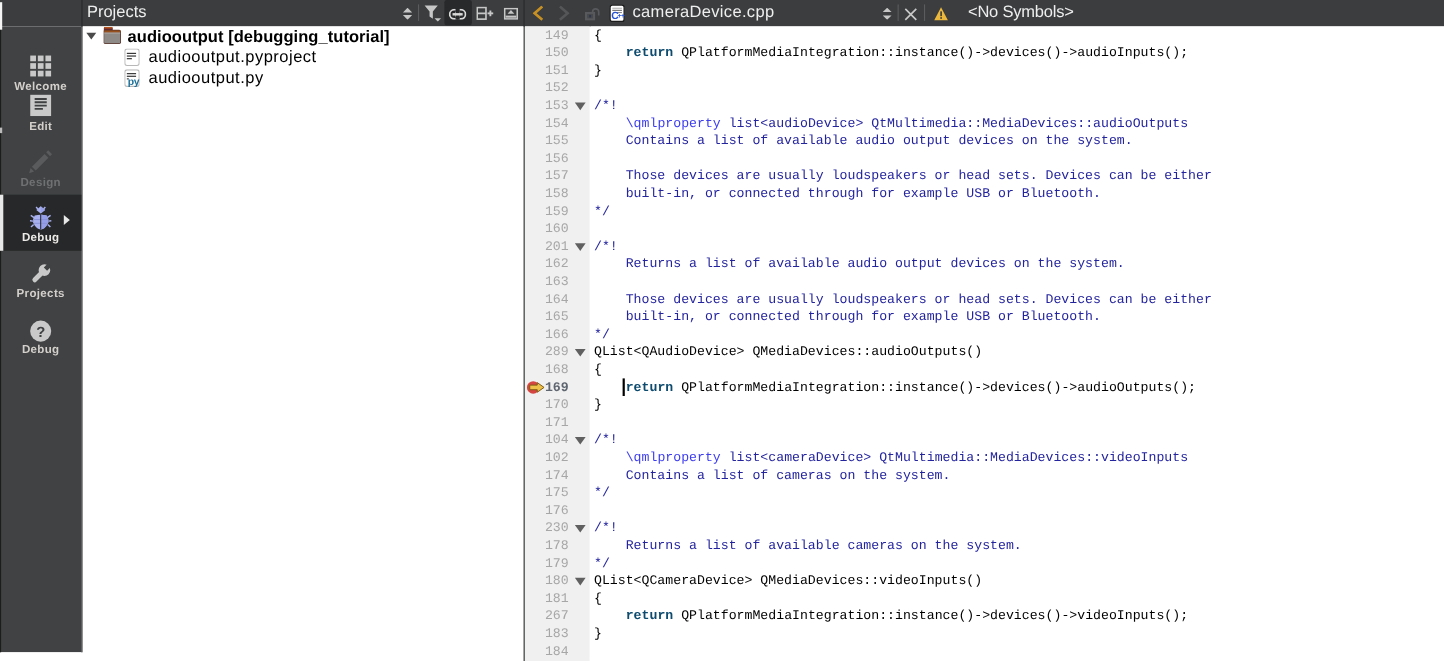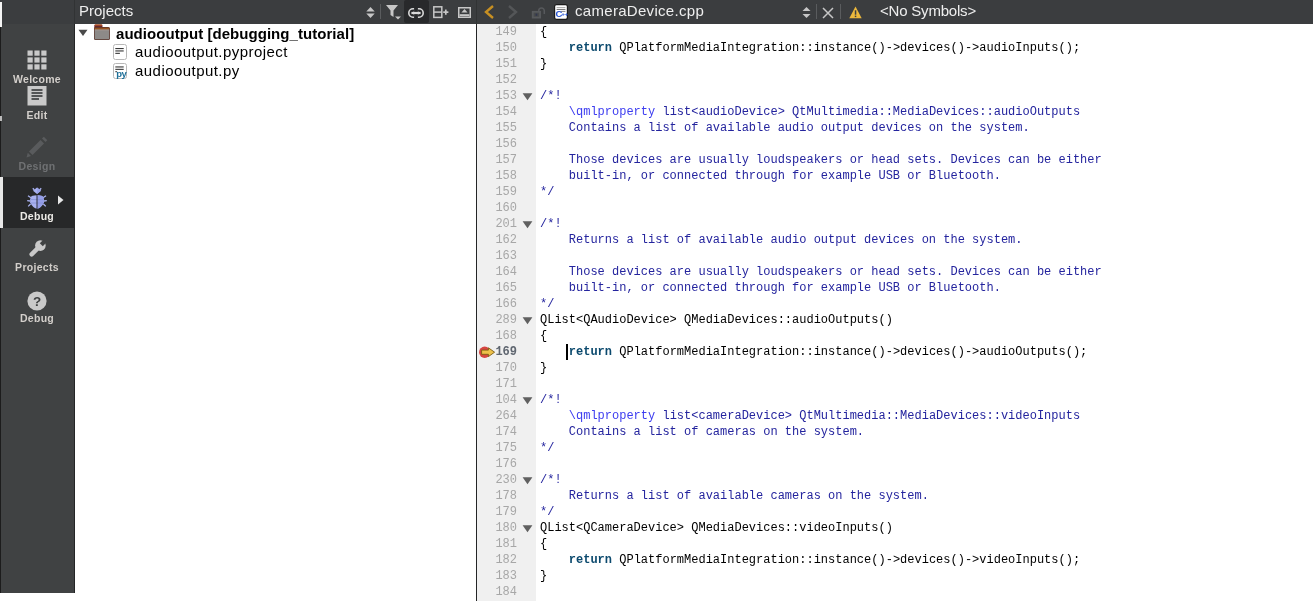--- a/index.html
+++ b/index.html
@@ -281,30 +281,30 @@
     <div class="ln" style="top:248px">163</div>
     <div class="ln" style="top:264px">164</div>
     <div class="ln" style="top:280px">165</div>
     <div class="ln" style="top:296px">166</div>
     <div class="ln" style="top:312px">289</div>
     <div class="ln" style="top:328px">168</div>
     <div class="ln" style="top:344px;color:#5f6670;font-weight:bold">169</div>
     <div class="ln" style="top:360px">170</div>
     <div class="ln" style="top:376px">171</div>
     <div class="ln" style="top:392px">104</div>
-    <div class="ln" style="top:408px">264</div>
+    <div class="ln" style="top:408px">102</div>
     <div class="ln" style="top:424px">174</div>
     <div class="ln" style="top:440px">175</div>
     <div class="ln" style="top:456px">176</div>
     <div class="ln" style="top:472px">230</div>
     <div class="ln" style="top:488px">178</div>
     <div class="ln" style="top:504px">179</div>
     <div class="ln" style="top:520px">180</div>
     <div class="ln" style="top:536px">181</div>
-    <div class="ln" style="top:552px">182</div>
+    <div class="ln" style="top:552px">267</div>
     <div class="ln" style="top:568px">183</div>
     <div class="ln" style="top:584px">184</div>
 
     <svg class="fold" style="top:92px" width="11" height="9">
         <path d="M0.6 1.2 L10.4 1.2 L5.5 8.2 Z" fill="#606060"></path>
       </svg>
 
     <svg class="fold" style="top:220px" width="11" height="9">
         <path d="M0.6 1.2 L10.4 1.2 L5.5 8.2 Z" fill="#606060"></path>
       </svg>

